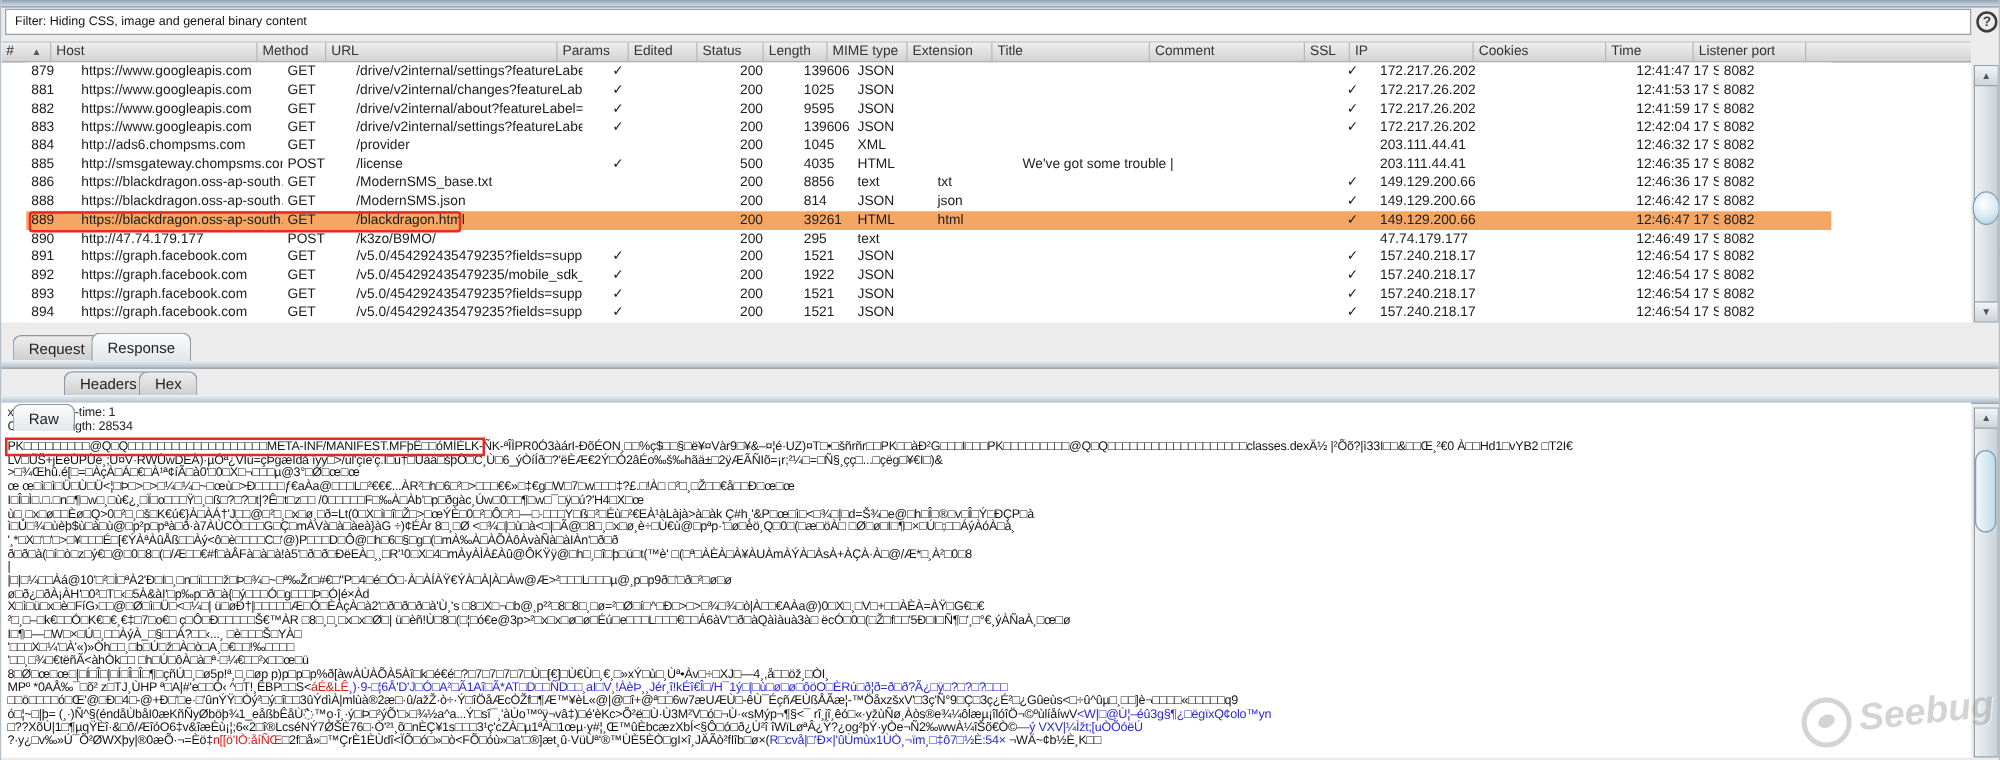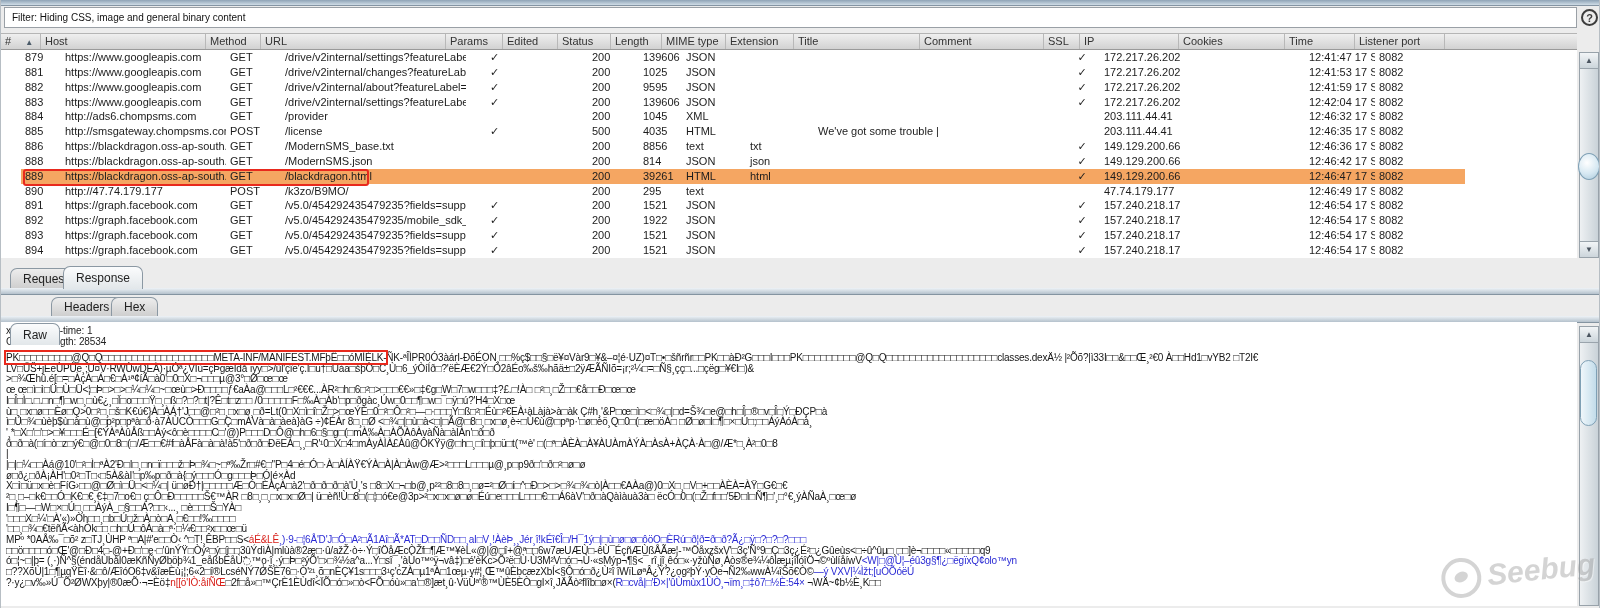--- a/index.html
+++ b/index.html
@@ -391,21 +391,21 @@
 
   <div class="vscroll" style="left:1578px;top:52px;height:206px;">
     <div class="sb-btn sb-up">▲</div>
     <div class="sb-thumb-round" style="top:100px;"></div>
     <div class="sb-btn sb-down">▼</div>
   </div>
 
   <div class="tab unsel" style="left:9px;">
       <span>Request</span>
     </div>
-  <div class="tab sel" style="left:62px;">
+  <div class="tab sel" style="left:72px;">
       <span>Response</span>
     </div>
   <div class="band" style="top:288px;"></div>
 
   <div class="tab tab2 sel" style="left:9px;">
       <span>Raw</span>
     </div>
   <div class="tab tab2 unsel" style="left:50px;">
       <span>Headers</span>
     </div>
@@ -430,20 +430,21 @@
         <div class="rline"><span class="c-k">'¸*□X□'□'□&gt;□¥□□□É□[€ÝÀªÀûÅß□□Àý&lt;ô□è□□□□C□'@)P□□□D□Ô@□h□6□§□g□(□mÀ‰À□ÀÕÀôÀvàÑà□àIÀn'□ð□ð</span></div>
         <div class="rline"><span class="c-k">ð□ð□à(□í□ò□z□ý€□@□0□8□(□/Æ□□€#f□àÅFà□à□à!à5'□ð□ð□ÐëEÀ□¸¸□R'¹0□X□4□mÀyÀÌÀ£Àû@ÔKŸÿ@□h□¸□î□þ□ü□t(™è' □(□ª□ÀÈÀ□À¥ÀUÀmÀÝÀ□ÀsÀ+ÀÇÀ·À□@/Æ*□¸À²□0□8</span></div>
         <div class="rline"><span class="c-k">|</span></div>
         <div class="rline"><span class="c-k">|□|□¼□□Àá@10'□²□Ì□ªÀ2'Ð□I□¸□n□ï□□□ž□Þ□¾□~□ª‰Žr□#€□''P□4□é□Ó□·À□ÀÍÀŸ€ÝÀ□À|À□Àw@Æ&gt;²□□□L□□□µ@¸p□p9ð□'□ð□²□ø□ø</span></div>
         <div class="rline"><span class="c-k">ø□ð¿□ðÀ¡ÀH'□0²□T□‹□5À&amp;àI'□p‰p□ð□à{□ý□□□Ó□g□□□Þ□Ó|é×Àd</span></div>
         <div class="rline"><span class="c-k">X□ì□ü□x□è□FíG›□□@□Ø□ì□Ü□&lt;□¼□|    ü□øÐ†|□□□□□Æ□Ó□ÈÀçÀ□à2'□ð□ð□ð□à'Ù¸'s □8□X□¬□b@¸p²²□8□8□¸□ø=²□Ø□í□^□Ð□&gt;□&gt;□¾□¾□ò|À□□€AÀa@)0□X□¸□V□+□□ÀÈÀ=ÀŸ□G€□€</span></div>
         <div class="rline"><span class="c-k">²□¸□–□k€□□Ó□K€□€¸€‡□7□o€□ ç□Ô□Ð□□□□□Š€™ÀR □8□¸□¸□x□x□Ø□|    ü□èñ!Ù□8□(□¦□ó€e@3p&gt;²□x□x□ø□ø□Éú□e□□□L□□□€□□Á6àV'□ð□àQàìàuà3à□ ëcÓ□0□(□Ž□f□□'5Ð□I□Ñ¶□'¸□°€¸ýÀÑaÀ¸□œ□ø</span></div>
         <div class="rline"><span class="c-k">I□¶□—□W□×□Ú□¸□□ÀýÀ_□§□□Á?□□‹...¸ □è□□□Š□YÀ□</span></div>
         <div class="rline"><span class="c-k">'□□□X□¼'□À'«)»Òh□□¸□b□Ú□ž□À□ò□A¸□€□□!‰□□□□</span></div>
         <div class="rline"><span class="c-k">'□□¸□¾□€tëñÃ&lt;àhÒk□□ □h□Ú□ôÀ□à□ª·□¼€□□²x□□œ□ü</span></div>
+        <div class="rline"><span class="c-k">8□Ø□œ□œ□|□Í□Î□|□Í□Î□Î□¶□çñÚ□¸□ø5p!ª¸□¸□øp   p)p□p□p%ð[àwÀÙÀÕÀ5Àî□k□é€é□?□7□7□7□7□Ù□[€]□Ù€Ù□¸€¸□»xÝ□ù□¸Ùª•Àv□÷□XJ□—4¸,å□□öž¸□ÒI¸</span></div>
         <div class="rline"><span class="c-k">MPº *0AÅ‰¯□õ² z□TJ¸ÙHP      ª□A|#'e□□Ò‹ ^□T!¸ÊBP□□S&lt;</span><span class="c-r">áÉ&amp;LÊ</span><span class="c-b">¸)·9-□¦6Å'D'J□Ó□A²□Ã1Aî□Ã*AT□D□□ÑD□□¸aI□V¸!ÀèÞ¸¸Jér¸î!kÉî€Î□/H¯1ý□|□ù□ø□ø□ôöO□ÈRú□ð¦ð=ð□ð?Ã¿□ÿ□?□?□?□□□</span></div>
         <div class="rline"><span class="c-k">□□ö□□□□ó□Œ'@□Ð□4□-@+Ð□'□e·□'ûnÝŸ□Òý²□ý□î□□3ûÝdìÀ|mlùà®2æ□·û/ažŽ·ò÷·Ý□îÖåÆcÒŽf□¶Æ™¥èL«@|@□î+@ª□□6w7æUÆÙ□-êÙ¯ÉçñÆÙßÅÃæ¦-™ÖåxzšxV'□3ç'Ñ°9□Ç□3ç¿É²□¿Gûeùs&lt;□÷û^ûµ□¸□□]è¬□□□□«□□□□□q9</span></div>
         <div class="rline"><span class="c-k">ó□¦~□|þ= (¸·)Ñ^§(éndåÙbåI0æKñÑyØböþ¾1_eåßbÊåÙ߯™o·î¸·ý□Þ□²ýÕ'□›□¾½a^a...Ý□sî¯¸'àÙo™ºÿ¬vâ‡)□é'èKc&gt;Õ²ë□Ù·Ù3M²V□ó□¬Ù·«sMýp¬¶§&lt;¯ rî¸jî¸êó□«·yžùÑø¸Àòs®e¾¼ôlæµ¡îlóîÖ¬©ºùlíåíwV</span><span class="c-b">&lt;W|□@Ù¦–éû3g§¶¿□ëgïxQ¢olo™yn</span></div>
         <div class="rline"><span class="c-k">□??XõÙ|1□¶µqŸÈî·&amp;□ô/ÆîóO6‡v&amp;îæÈù¡¦;6«2□î®LcséNÝ7Ø̾ŠÈ76□·Ò'²¹¸õ□nÈÇ¥1s□□□3¹ç'cZÀ□µ1ªÀ□1œµ·y#¦¸Œ™ûÈbcæzXbÍ&lt;§Ô□ó□ð¿Ù²î îWïLøªÂ¿Ý?¿og²þÝ·yÒe¬Ñ2‰wwÀ¼îŠõ€Ò©</span><span class="c-b">—ý VXV|¼Ìžt;[uÒÕóëÚ</span></div>
         <div class="rline"><span class="c-k">?·y¿□v‰»Ú¯Õ²ØWXþy|®0æÕ·¬=Èö‡</span><span class="c-r">n[[ö'IÒ:åíÑŒ</span><span class="c-k">□2f□å»□™ÇrÈ1ÈÙdî&lt;ÏÕ□ó□»□ò&lt;FÕ□óù»□a'□®]æt¸û·VüÙª'®™ÙÈ5ÈÒ□gI×î¸JÄÃò²fIîb□ø×(</span><span class="c-b">R□cvå|□'Ð×|'ûÙmùx1ÙÒ¸¬ïm¸□‡ô7□½È:54×</span><span class="c-k">      ¬WÄ~¢b½È¸K□□</span></div>
       </div>
   </div>
 
   <div class="vscroll" style="left:1578px;top:326px;height:280px;">
     <div class="sb-btn sb-up">▲</div>

